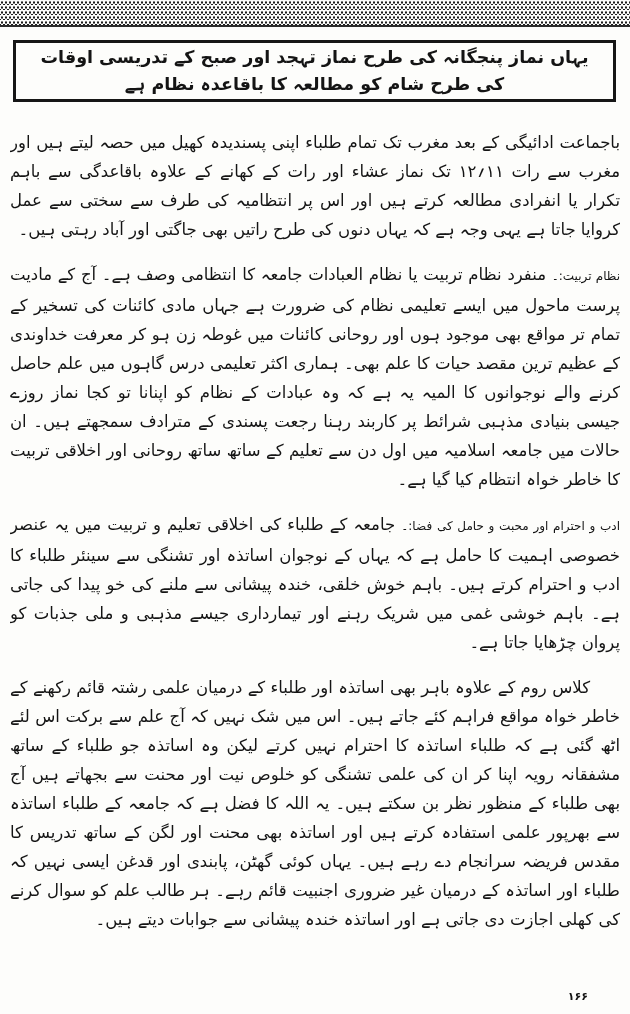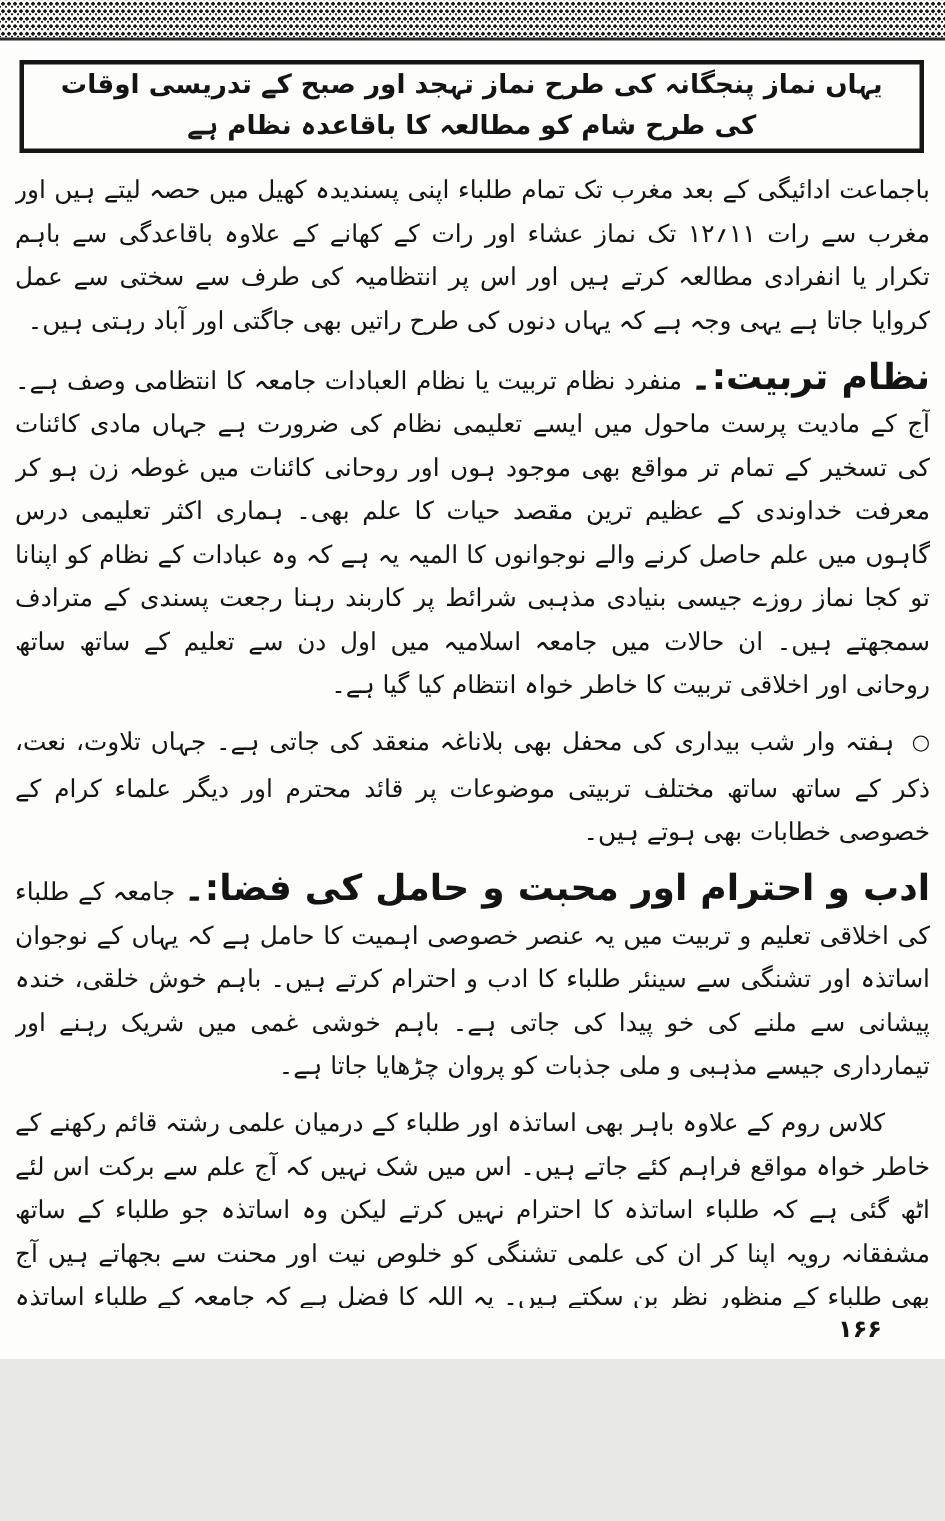--- a/index.html
+++ b/index.html
@@ -4,21 +4,21 @@
 <style>
   html, body {
     margin: 0;
     padding: 0;
     background: #e8e8e4;
     font-family: "DejaVu Sans", sans-serif;
   }
   .page {
     position: relative;
     width: 630px;
-    height: 906px;
+    height: 1014px;
     margin: 0 auto;
     background: #fdfdfb;
     color: #141414;
     overflow: hidden;
     box-sizing: border-box;
     direction: rtl;
     padding-left: 18px;
   }
   
   .halftone-band {
@@ -60,41 +60,41 @@
     top: 112px;
     right: 10px;
     left: 10px;
     bottom: 34px;
     font-size: 16.5px;
     line-height: 29px;
     text-align: justify;
     overflow: hidden;
   }
   .body-text p {
-    margin: 0 0 9px 0;
+    margin: 16px 0 9px 0;
   }
   .section-heading {
-    font-weight: bold;
-    font-size: 24px;
+    font-weight: normal;
+    font-size: 12px;
     letter-spacing: 0.2px;
   }
   .bullet-glyph {
     display: inline-block;
     font-size: 14px;
     margin-left: 5px;
     transform: translateY(-1px);
   }
   .para-indent {
     text-indent: 30px;
   }
   .page-number {
     position: absolute;
     bottom: 11px;
     right: 42px;
-    font-size: 16px;
+    font-size: 11px;
     font-weight: bold;
     letter-spacing: 1px;
   }
 </style>
 </head>
 <body>
 
 <div class="page">
 
   <div class="halftone-band"></div>
@@ -109,24 +109,20 @@
       <span>باجماعت ادائیگی کے بعد مغرب تک تمام طلباء اپنی پسندیدہ کھیل میں حصہ لیتے ہیں اور مغرب سے رات ۱۱؍۱۲ تک نماز عشاء اور رات کے کھانے کے علاوہ باقاعدگی سے باہم تکرار یا انفرادی مطالعہ کرتے ہیں اور اس پر انتظامیہ کی طرف سے سختی سے عمل کروایا جاتا ہے یہی وجہ ہے کہ یہاں دنوں کی طرح راتیں بھی جاگتی اور آباد رہتی ہیں۔</span>
     </p>
 
     <p>
       <span class="section-heading">نظام تربیت:۔</span>
       <span>منفرد نظام تربیت یا نظام العبادات جامعہ کا انتظامی وصف ہے۔ آج کے مادیت پرست ماحول میں ایسے تعلیمی نظام کی ضرورت ہے جہاں مادی کائنات کی تسخیر کے تمام تر مواقع بھی موجود ہوں اور روحانی کائنات میں غوطہ زن ہو کر معرفت خداوندی کے عظیم ترین مقصد حیات کا علم بھی۔ ہماری اکثر تعلیمی درس گاہوں میں علم حاصل کرنے والے نوجوانوں کا المیہ یہ ہے کہ وہ عبادات کے نظام کو اپنانا تو کجا نماز روزے جیسی بنیادی مذہبی شرائط پر کاربند رہنا رجعت پسندی کے مترادف سمجھتے ہیں۔ ان حالات میں جامعہ اسلامیہ میں اول دن سے تعلیم کے ساتھ ساتھ روحانی اور اخلاقی تربیت کا خاطر خواہ انتظام کیا گیا ہے۔</span>
     </p>
 
 
 
-    <p>
-      <span class="bullet-glyph">○</span>
-      <span>ہفتہ وار شب بیداری کی محفل بھی بلاناغہ منعقد کی جاتی ہے۔ جہاں تلاوت، نعت، ذکر کے ساتھ ساتھ مختلف تربیتی موضوعات پر قائد محترم اور دیگر علماء کرام کے خصوصی خطابات بھی ہوتے ہیں۔</span>
-    </p>
 
     <p>
       <span class="section-heading">ادب و احترام اور محبت و حامل کی فضا:۔</span>
       <span>جامعہ کے طلباء کی اخلاقی تعلیم و تربیت میں یہ عنصر خصوصی اہمیت کا حامل ہے کہ یہاں کے نوجوان اساتذہ اور تشنگی سے سینئر طلباء کا ادب و احترام کرتے ہیں۔ باہم خوش خلقی، خندہ پیشانی سے ملنے کی خو پیدا کی جاتی ہے۔ باہم خوشی غمی میں شریک رہنے اور تیمارداری جیسے مذہبی و ملی جذبات کو پروان چڑھایا جاتا ہے۔</span>
     </p>
 
     <p class="para-indent">
       <span>کلاس روم کے علاوہ باہر بھی اساتذہ اور طلباء کے درمیان علمی رشتہ قائم رکھنے کے خاطر خواہ مواقع فراہم کئے جاتے ہیں۔ اس میں شک نہیں کہ آج علم سے برکت اس لئے اٹھ گئی ہے کہ طلباء اساتذہ کا احترام نہیں کرتے لیکن وہ اساتذہ جو طلباء کے ساتھ مشفقانہ رویہ اپنا کر ان کی علمی تشنگی کو خلوص نیت اور محنت سے بجھاتے ہیں آج بھی طلباء کے منظور نظر بن سکتے ہیں۔ یہ اللہ کا فضل ہے کہ جامعہ کے طلباء اساتذہ سے بھرپور علمی استفادہ کرتے ہیں اور اساتذہ بھی محنت اور لگن کے ساتھ تدریس کا مقدس فریضہ سرانجام دے رہے ہیں۔ یہاں کوئی گھٹن، پابندی اور قدغن ایسی نہیں کہ طلباء اور اساتذہ کے درمیان غیر ضروری اجنبیت قائم رہے۔ ہر طالب علم کو سوال کرنے کی کھلی اجازت دی جاتی ہے اور اساتذہ خندہ پیشانی سے جوابات دیتے ہیں۔</span>
     </p>
 

